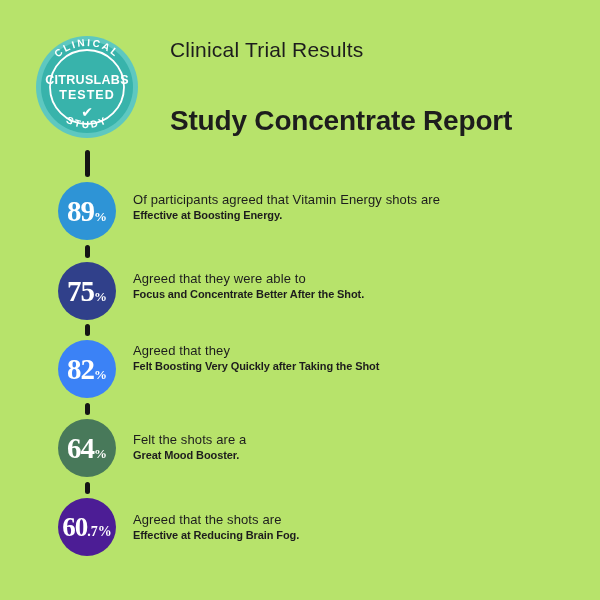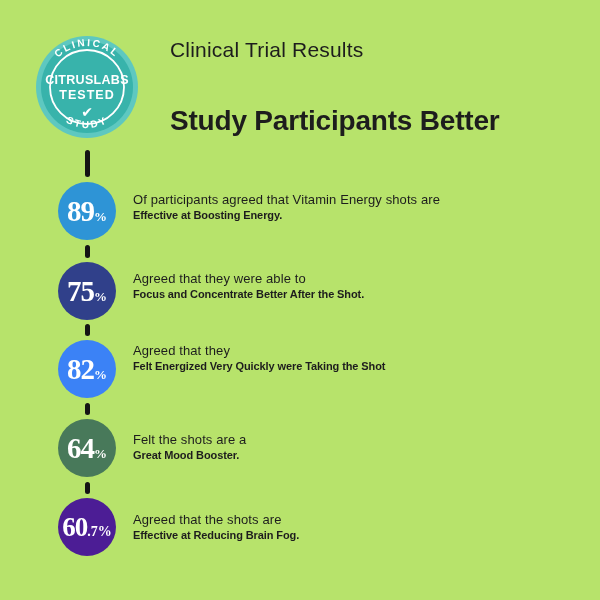--- a/index.html
+++ b/index.html
@@ -59,21 +59,21 @@
   <text x="52" y="64" text-anchor="middle" font-size="12.5" font-weight="bold" fill="#ffffff" letter-spacing="1">TESTED</text>
   <text x="52" y="82" text-anchor="middle" font-size="14" font-weight="bold" fill="#ffffff">✔</text>
   <text font-size="10" font-weight="bold" fill="#ffffff" letter-spacing="2.2">
     <textPath href="#arcBottom" startOffset="50%" text-anchor="middle">STUDY</textPath>
   </text>
 </svg>
 
 <header id="header" class="abs">
   <div id="eyebrow">Clinical Trial Results</div>
   <h1 id="title"><br>
-  <span>Study Participants Better</span></h1>
+  <span>Study Concentrate Report</span></h1>
 </header>
 
 <div id="dash0" class="abs dash"></div>
 <div id="dash1" class="abs dash"></div>
 <div id="dash2" class="abs dash"></div>
 <div id="dash3" class="abs dash"></div>
 <div id="dash4" class="abs dash"></div>
 
 <div id="circle-0" class="abs circle" style="background-color: rgb(46, 148, 214);">
   <div class="pct"><span>89</span><span class="suf">%</span></div>
@@ -94,21 +94,21 @@
 <div id="text-0" class="abs stat-text">
   <p class="line1">Of participants agreed that Vitamin Energy shots are</p>
   <p class="line2">Effective at Boosting Energy.</p>
 </div>
 <div id="text-1" class="abs stat-text">
   <p class="line1">Agreed that they were able to</p>
   <p class="line2">Focus and Concentrate Better After the Shot.</p>
 </div>
 <div id="text-2" class="abs stat-text">
   <p class="line1">Agreed that they</p>
-  <p class="line2">Felt Energized Very Quickly were Taking the Shot</p>
+  <p class="line2">Felt Boosting Very Quickly after Taking the Shot</p>
 </div>
 <div id="text-3" class="abs stat-text">
   <p class="line1">Felt the shots are a</p>
   <p class="line2">Great Mood Booster.</p>
 </div>
 <div id="text-4" class="abs stat-text">
   <p class="line1">Agreed that the shots are</p>
   <p class="line2">Effective at Reducing Brain Fog.</p>
 </div>
 

